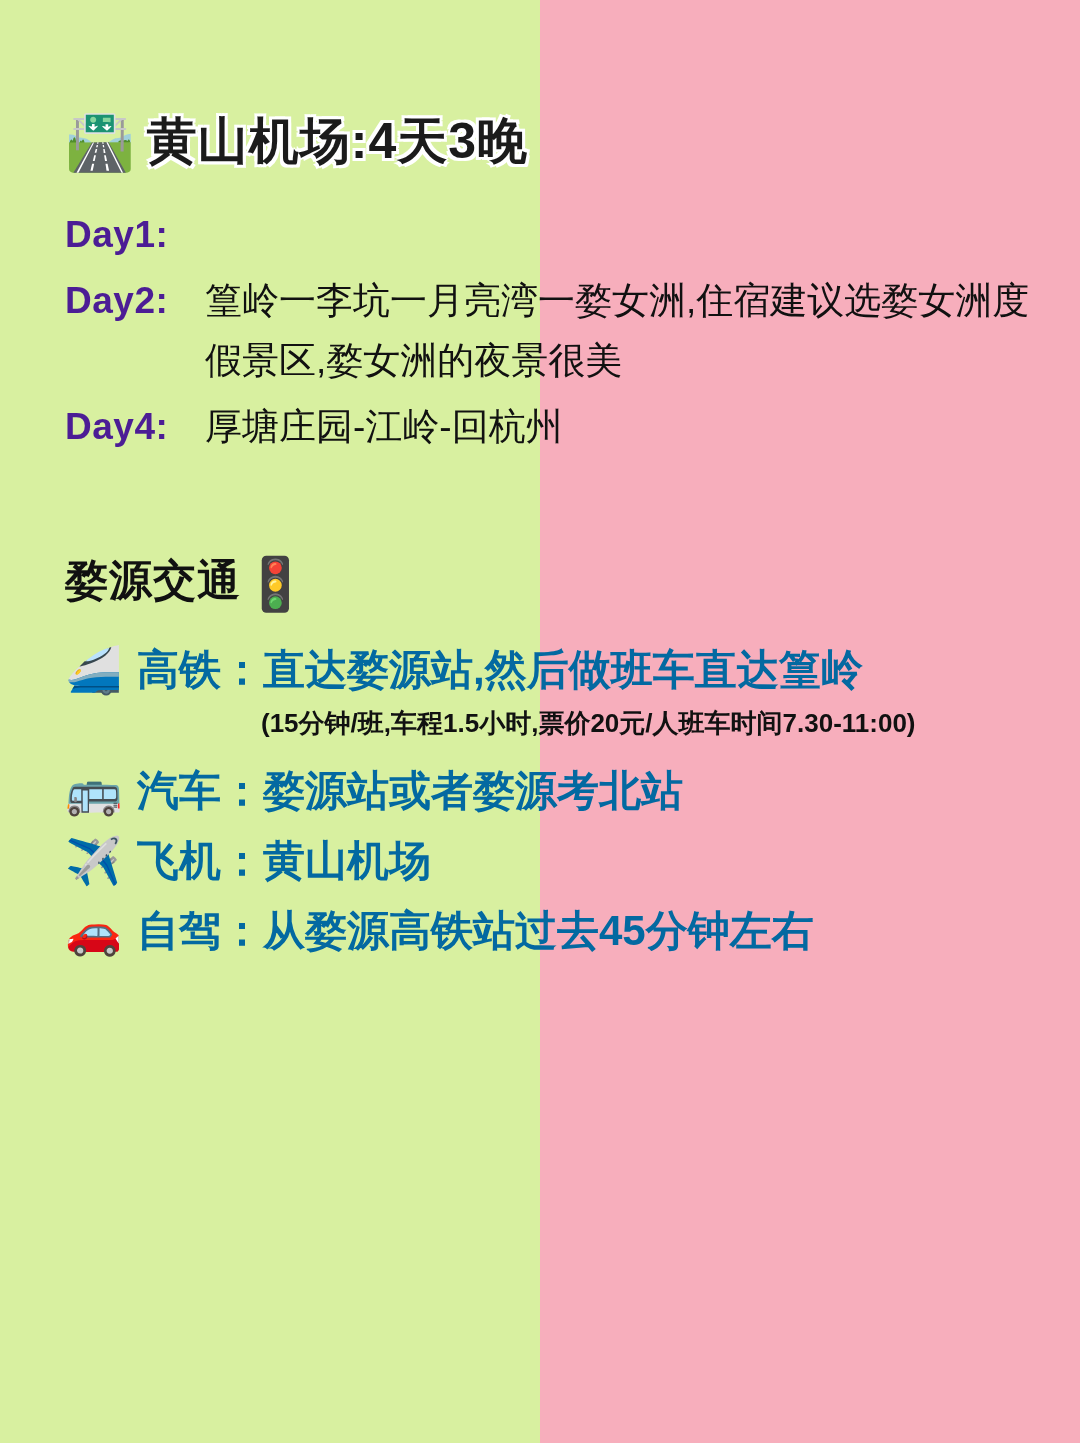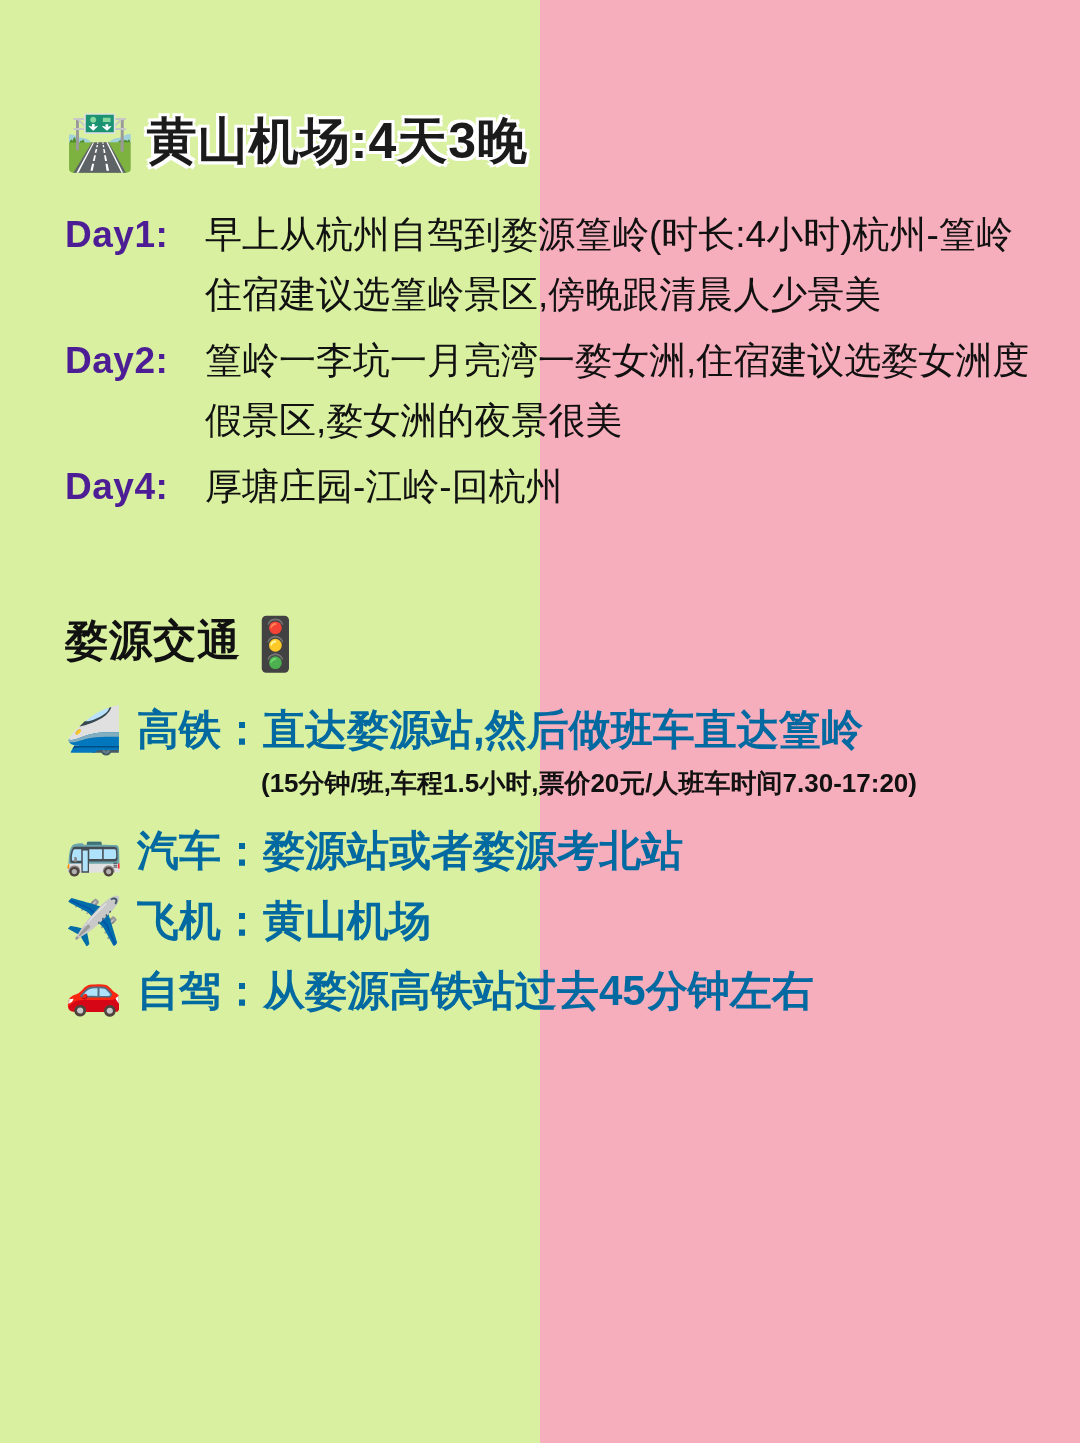--- a/index.html
+++ b/index.html
@@ -146,21 +146,20 @@
 <div id="content">
 
   <div class="title-row">
     <span class="title-emoji">🛣️</span>
     <span class="title-text">黄山机场:4天3晚</span>
   </div>
 
   <div class="day-list">
     <div class="day-row">
       <span class="day-label">Day1:</span>
-      <span class="day-text">早上从杭州自驾到婺源篁岭(时长:4小时)杭州-篁岭住宿建议选篁岭景区,傍晚跟清晨人少景美</span>
     </div>
     <div class="day-row">
       <span class="day-label">Day2:</span>
       <span class="day-text">篁岭一李坑一月亮湾一婺女洲,住宿建议选婺女洲度假景区,婺女洲的夜景很美</span>
     </div>
     <div class="day-row">
       <span class="day-label">Day4:</span>
       <span class="day-text">厚塘庄园-江岭-回杭州</span>
     </div>
   </div>
@@ -169,21 +168,21 @@
     <span class="traffic-head-text">婺源交通</span>
     <span class="traffic-head-emoji">🚦</span>
   </div>
 
   <div class="traffic-list">
 
     <div class="traffic-item">
       <span class="traffic-icon">🚄</span>
       <span class="traffic-text">高铁：直达婺源站,然后做班车直达篁岭</span>
     </div>
-    <div class="traffic-note">(15分钟/班,车程1.5小时,票价20元/人班车时间7.30-17:20)</div>
+    <div class="traffic-note">(15分钟/班,车程1.5小时,票价20元/人班车时间7.30-11:00)</div>
 
     <div class="traffic-item">
       <span class="traffic-icon">🚌</span>
       <span class="traffic-text">汽车：婺源站或者婺源考北站</span>
     </div>
 
     <div class="traffic-item">
       <span class="traffic-icon">✈️</span>
       <span class="traffic-text">飞机：黄山机场</span>
     </div>

